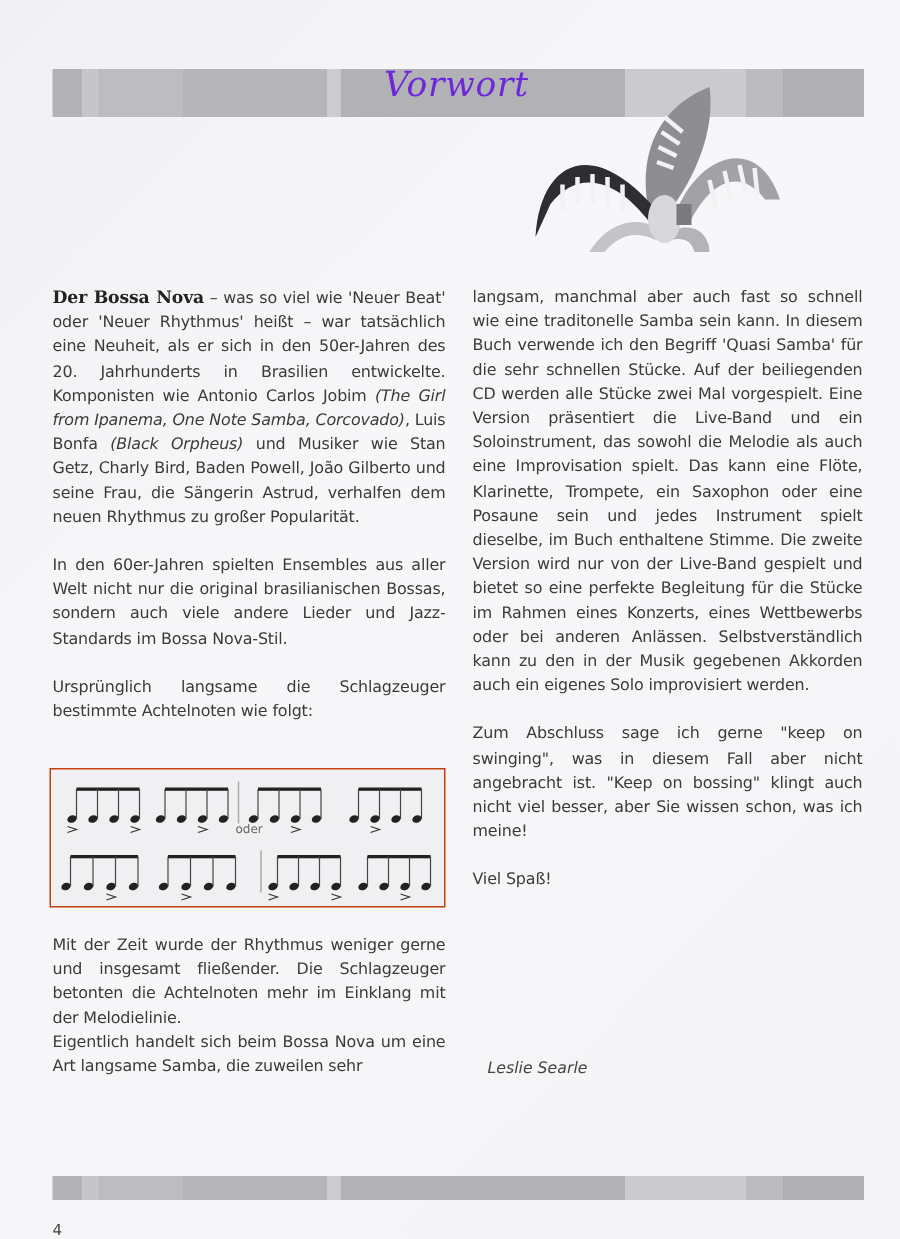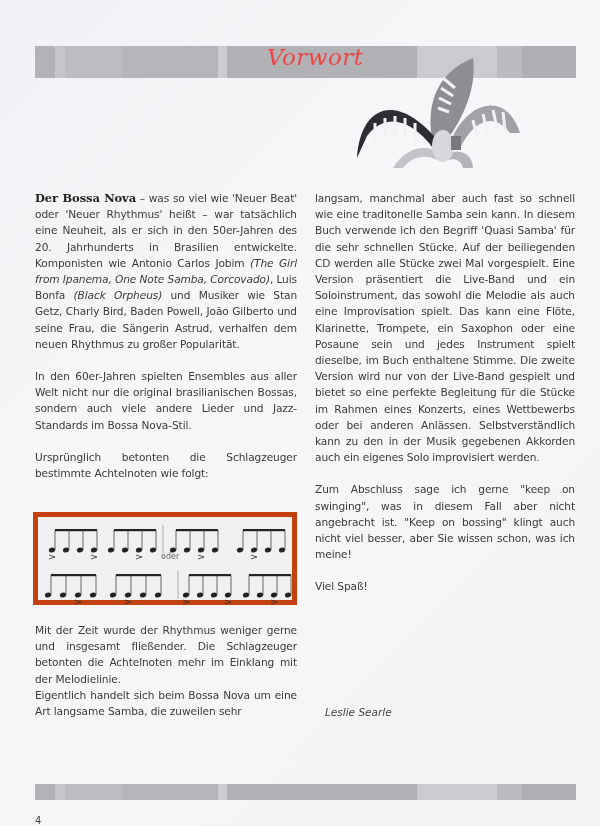--- a/index.html
+++ b/index.html
@@ -6,34 +6,34 @@
   body {
     width: 600px; height: 826px; position: relative; overflow: hidden;
     background: linear-gradient(135deg, #f1f1f5 0%, #f7f7f9 40%, #f4f4f7 100%);
     font-family: "DejaVu Sans", sans-serif; color: #3a3a3a;
   }
   .bar { position: absolute; left: 35px; width: 541px; display: flex; }
   .bar .seg { height: 100%; }
   #top-bar { top: 46px; height: 32px; }
   #bottom-bar { top: 784px; height: 16px; }
   .title {
-    position: absolute; left: 267px; top: 44px; font-family: "DejaVu Serif", serif;
-    font-style: italic; font-size: 23px; color: #ef4444; letter-spacing: 0.5px; text-align: right;
+    position: absolute; left: 256px; top: 44px; font-family: "DejaVu Serif", serif;
+    font-style: italic; font-size: 23px; color: #6d28d9; letter-spacing: 0.5px; text-align: right;
   }
   .palm { position: absolute; left: 355px; top: 48px; width: 170px; height: 120px; }
   .col { position: absolute; top: 190px; font-size: 10.6px; line-height: 16.2px; text-align: justify; letter-spacing: -0.1px; }
   #left-col { left: 35px; width: 262px; }
   #right-col { left: 315px; width: 260px; }
   p { margin: 0; }
   .gap { height: 16px; }
   .lead { font-family: "DejaVu Serif", serif; font-weight: bold; font-size: 11.5px; color: #222; margin-top: 31px; }
   i { font-style: italic; }
   .notation {
     position: absolute; left: 33px; top: 512px; width: 264px; height: 93px;
-    background: #f0f0f3; border: 5px solid #c2410c; box-sizing: border-box;
+    background: #f0f0f3; border: 1px solid #c2410c; box-sizing: border-box;
   }
   .oder { position: absolute; left: 123px; top: 35px; font-size: 8px; color: #666; }
   .signature { position: absolute; left: 325px; top: 706px; font-style: italic; font-size: 10.5px; color: #444; }
   .pagenum { position: absolute; left: 35px; top: 815px; font-size: 10px; color: #444; }
 </style>
 </head>
 <body>
 
 <div id="top-bar" class="bar">
     <div class="seg" style="width: 20px; background: rgb(179, 179, 183);"></div>
@@ -80,21 +80,21 @@
 
   <ellipse cx="88" cy="98" rx="11" ry="16" fill="#d8d8dc"></ellipse>
   <rect x="96" y="88" width="10" height="14" fill="#7a7a7e"></rect>
 </svg>
 
 <div id="left-col" class="col">
   <p><span class="lead">Der Bossa Nova</span><span> – was so viel wie 'Neuer Beat' oder 'Neuer Rhythmus' heißt – war tatsächlich eine Neuheit, als er sich in den 50er-Jahren des 20. Jahrhunderts in Brasilien entwickelte. Komponisten wie Antonio Carlos Jobim </span><i>(The Girl from Ipanema, One Note Samba, Corcovado)</i><span>, Luis Bonfa </span><i>(Black Orpheus)</i><span> und Musiker wie Stan Getz, Charly Bird, Baden Powell, João Gilberto und seine Frau, die Sängerin Astrud, verhalfen dem neuen Rhythmus zu großer Popularität.</span></p>
   <div class="gap"></div>
   <p>In den 60er-Jahren spielten Ensembles aus aller Welt nicht nur die original brasilianischen Bossas, sondern auch viele andere Lieder und Jazz-Standards im Bossa Nova-Stil.</p>
   <div class="gap"></div>
-  <p>Ursprünglich betonten die Schlagzeuger bestimmte Achtelnoten wie folgt:</p>
+  <p>Ursprünglich langsame die Schlagzeuger bestimmte Achtelnoten wie folgt:</p>
 </div>
 
 <div class="notation">
   <svg id="notation-svg" width="262" height="91">
       <ellipse cx="14" cy="33" rx="3.2" ry="2.4" transform="rotate(-20 14 33)" fill="#222"></ellipse>
       <line x1="17" y1="33" x2="17" y2="13" stroke="#444" stroke-width="0.8"></line>
       <path d="M11 38 L17 40 L11 42" stroke="#333" fill="none" stroke-width="0.8"></path>
       <rect x="17" y="12" width="42" height="2.2" fill="#222"></rect>
       <ellipse cx="28" cy="33" rx="3.2" ry="2.4" transform="rotate(-20 28 33)" fill="#222"></ellipse>
       <line x1="31" y1="33" x2="31" y2="13" stroke="#444" stroke-width="0.8"></line>

